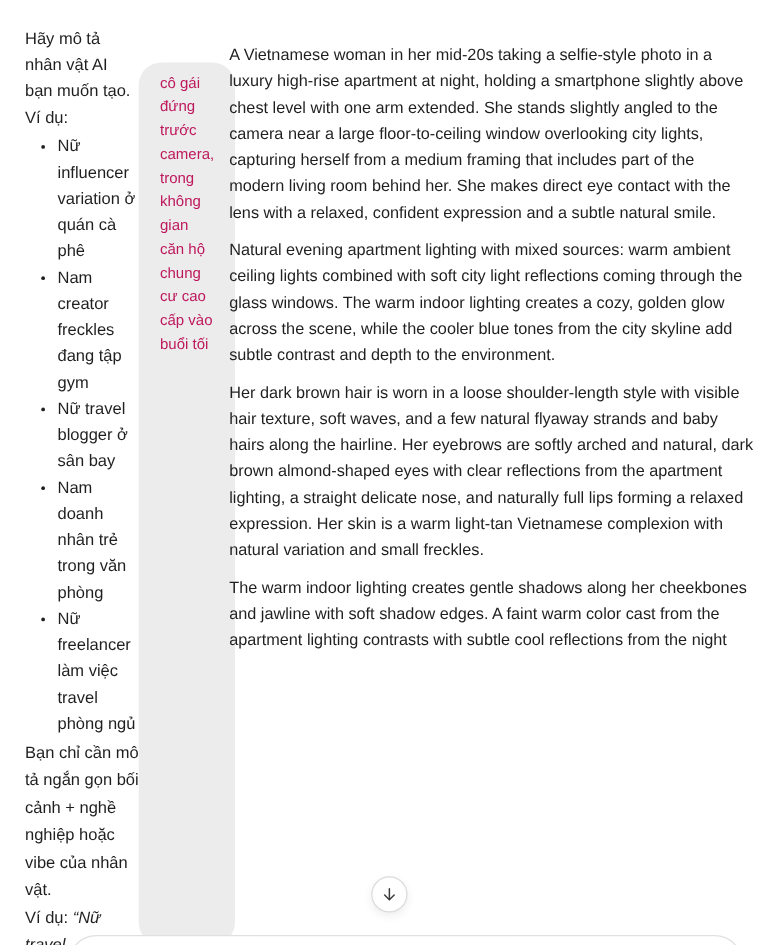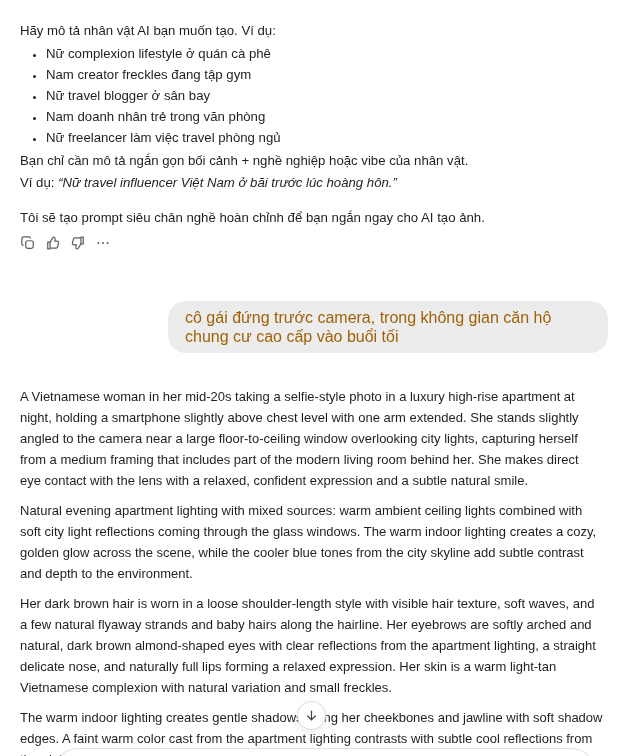--- a/index.html
+++ b/index.html
@@ -11,21 +11,21 @@
     background: #ffffff;
     font-family: "Liberation Sans", sans-serif;
     color: #1f1f1f;
     -webkit-font-smoothing: antialiased;
   }
   .page {
     position: absolute;
     inset: 0;
     padding: 0 20px;
     display: flex;
-    flex-direction: column;
+    flex-direction: row;
   }
   
   .assistant-msg { display: flex; flex-direction: column; }
   .vn { font-size: 13.2px; line-height: 21px; margin: 0; }
   .intro { margin-top: 20px; }
   .examples { margin: 2px 0 0 0; padding-left: 26px; }
   .examples li { font-size: 13.2px; line-height: 21px; }
   .examples li::marker { color: #1f1f1f; font-size: 11px; }
   .inst { margin-top: 2px; line-height: 22px; }
   .closing { margin-top: 13px; line-height: 22px; }
@@ -41,23 +41,23 @@
   .icon-btn svg { display: block; }
   .flip { transform: rotate(180deg); }
   
   .user-row { display: flex; justify-content: flex-end; margin-top: 50px; }
   .bubble {
     background: #ececec;
     border-radius: 18px;
     padding: 7px 17px;
     max-width: 406px;           
     margin-right: -5px;
-    font-size: 16px;
+    font-size: 12px;
     line-height: 19px;
-    color: #a16207;
+    color: #be185d;
   }
   
   .assistant-msg2 { display: flex; flex-direction: column; margin-top: 33px; }
   .para { margin: 0 0 9px 0; font-size: 13px; line-height: 21px; }
   
   .scroll-btn {
     position: absolute;
     left: 297px; top: 701px;
     width: 29px; height: 29px;
     border-radius: 50%;
@@ -85,21 +85,21 @@
 </head>
 <body>
 
 <div class="viewport">
   <main class="page">
 
     <section class="assistant-msg">
       <p class="vn intro">Hãy mô tả nhân vật AI bạn muốn tạo. Ví dụ:</p>
 
       <ul class="examples">
-        <li>Nữ complexion lifestyle ở quán cà phê</li>
+        <li>Nữ influencer variation ở quán cà phê</li>
         <li>Nam creator freckles đang tập gym</li>
         <li>Nữ travel blogger ở sân bay</li>
         <li>Nam doanh nhân trẻ trong văn phòng</li>
         <li>Nữ freelancer làm việc travel phòng ngủ</li>
       </ul>
 
       <p class="vn inst"><span>Bạn chỉ cần mô tả ngắn gọn </span><strong>bối cảnh + nghề nghiệp hoặc vibe của nhân vật</strong><span>.</span><br><span>Ví dụ: </span><em>“Nữ travel influencer Việt Nam ở bãi trước lúc hoàng hôn.”</em></p>
 
       <p class="vn closing"><span>Tôi sẽ tạo </span><strong>prompt siêu chân nghề hoàn chỉnh</strong><span> để bạn ngắn ngay cho AI tạo ảnh.</span></p>
 

